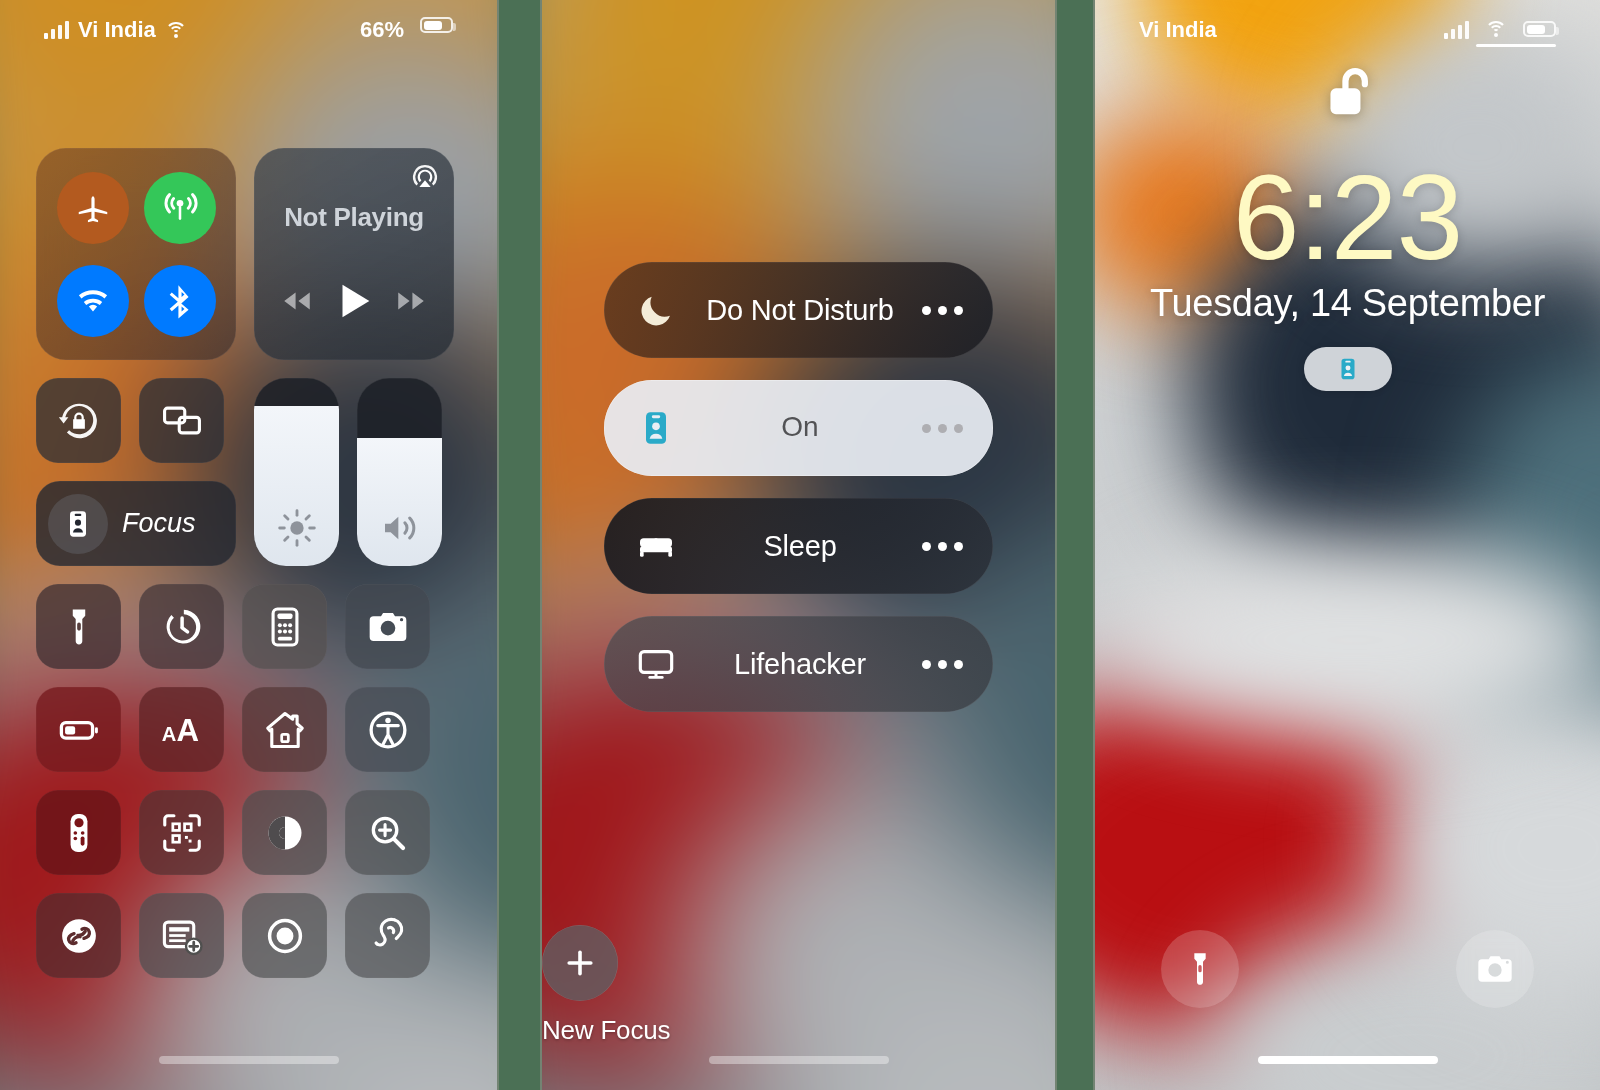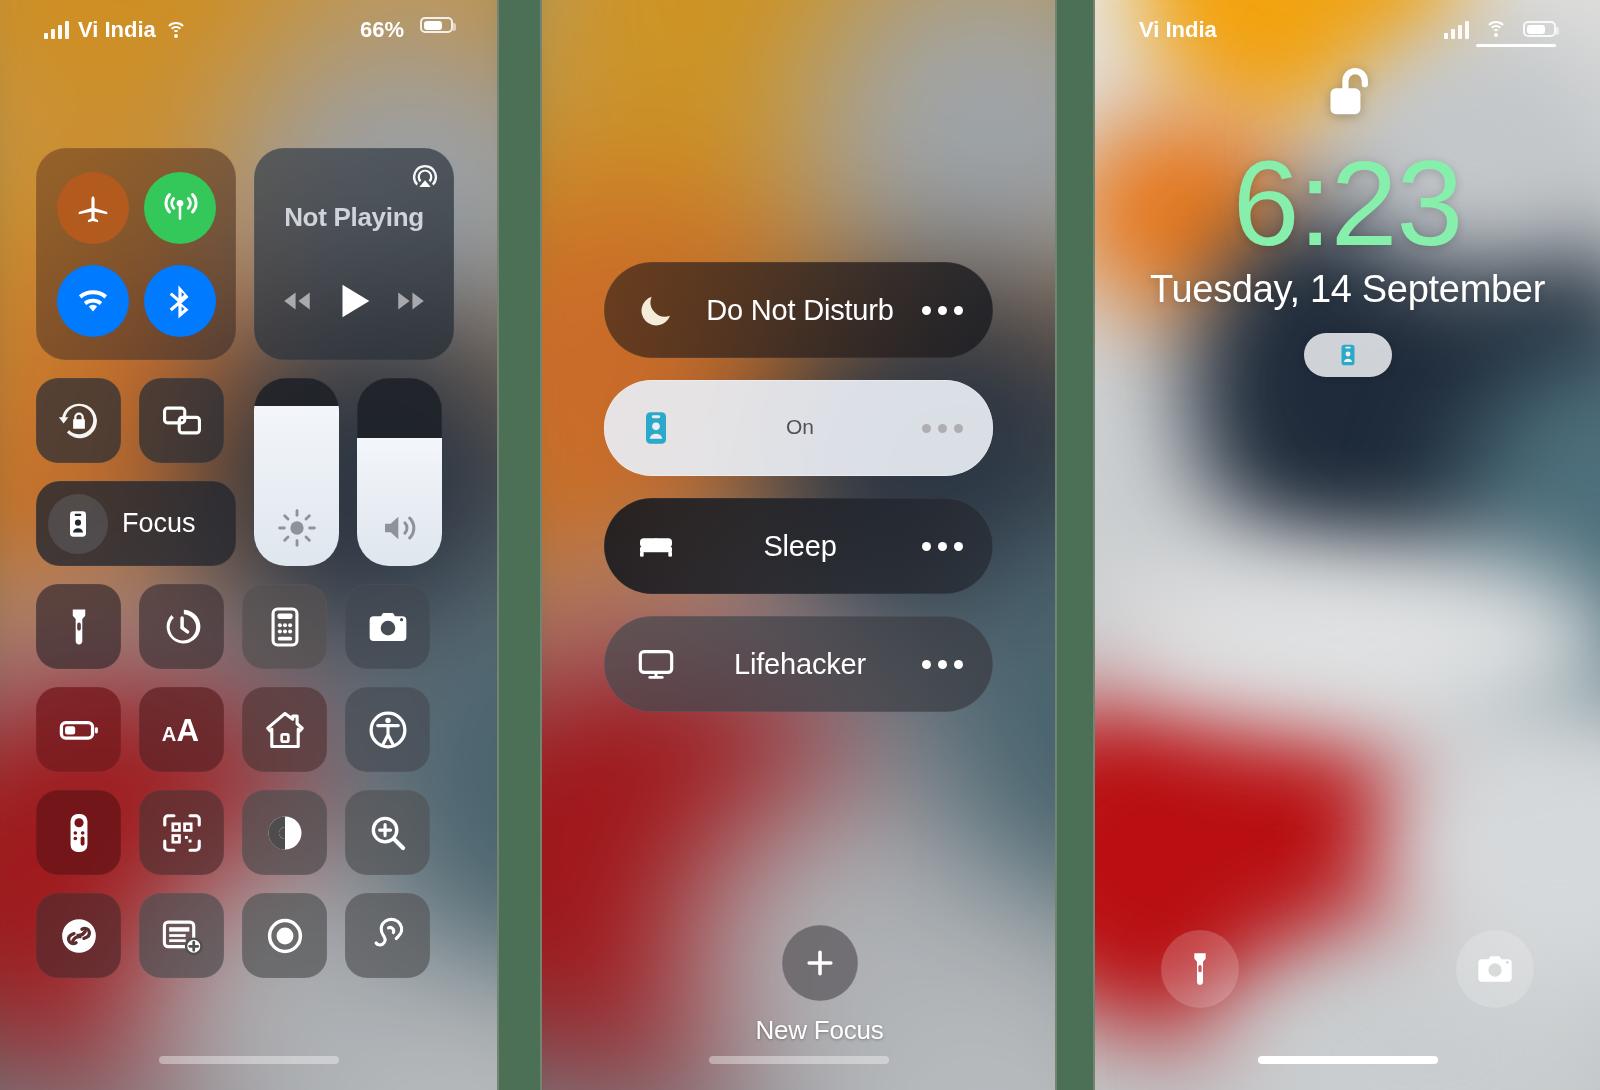--- a/index.html
+++ b/index.html
@@ -80,21 +80,21 @@
   .np-title { position:absolute; top:54px; left:0; right:0; text-align:center;
               color:#cfd4da; font-size:26px; font-weight:700; letter-spacing:-.3px; }
   .np-ctrl { position:absolute; bottom:36px; left:0; right:0; display:flex;
              align-items:center; justify-content:space-around; padding:0 18px; }
   .np-ctrl svg { fill:#fff; }
   .airplay { position:absolute; top:14px; right:14px; width:30px; height:30px; }
   .airplay svg { fill:#fff; width:30px; height:30px; }
 
   
   .cc-mid { display:flex; gap:18px; margin-top:18px; }
-  .mid-left { display:flex; flex-direction:column; gap:18px; }
+  .mid-left { display:flex; flex-direction:column; gap:18px;font-style:italic; }
   .tile { width:85px; height:85px; border-radius:22px; display:flex; align-items:center; justify-content:center;
           background:rgba(40,44,52,.72); box-shadow:inset 0 0 0 .5px rgba(255,255,255,.07); }
   .tile svg { width:44px; height:44px; fill:#fff; }
 
   #focus-module { width:200px; height:85px; border-radius:24px; display:flex; align-items:center; gap:14px;
         padding-left:12px; background:rgba(35,39,47,.8); box-shadow:inset 0 0 0 .5px rgba(255,255,255,.07); }
   .focus-bubble { width:60px; height:60px; border-radius:50%; background:rgba(120,125,135,.3);
         display:flex; align-items:center; justify-content:center; }
   .focus-bubble svg { width:32px; height:32px; fill:#fff; }
   .focus-label { color:#fff; font-size:27px; font-weight:500; }
@@ -114,49 +114,49 @@
   
   .focus-list { position:absolute; left:62px; right:62px; top:262px; z-index:30;
                 display:flex; flex-direction:column; gap:22px; }
   .focus-row { height:96px; border-radius:48px; display:flex; align-items:center; padding:0 30px;
                position:relative; box-shadow:inset 0 0 0 .5px rgba(255,255,255,.1);
                background:rgba(44,46,52,.72); }
   .focus-row .ficon { width:44px; height:44px; display:flex; align-items:center; justify-content:center; }
   .focus-row .ficon svg { width:40px; height:40px; }
   .focus-row .ftext { flex:1; text-align:center; color:#fff; }
   .focus-row .fname { font-size:29px; font-weight:500; letter-spacing:-.2px; }
-  .focus-row .fsub  { font-size:21px; opacity:.6; margin-top:-2px; }
+  .focus-row .fsub  { font-size:28px; opacity:.6; margin-top:-2px; }
   .dots { display:flex; gap:7px; }
   .dots i { width:9px; height:9px; border-radius:50%; background:#fff; display:block; }
 
   .focus-row.active { background:rgba(233,238,244,.92); box-shadow:inset 0 0 0 .5px rgba(255,255,255,.6); }
   .focus-row.active .ftext { color:#0d0d0f; }
   .focus-row.active .fsub { color:#3a3a3c; opacity:.85; }
   .focus-row.active .dots i { background:#aeaeb2; }
 
   #focus-row-dnd { background:linear-gradient(100deg, rgba(84,50,28,.82), rgba(28,30,36,.88)); }
   #focus-row-sleep { background:linear-gradient(100deg, rgba(22,24,30,.9), rgba(40,44,52,.78)); }
   #focus-row-lifehacker { background:linear-gradient(100deg, rgba(72,74,80,.72), rgba(56,58,64,.72)); }
   #focus-row-metime { background:linear-gradient(100deg, rgba(108,20,24,.85), rgba(64,22,28,.8)); }
 
   #new-focus-block { position:absolute; left:0; right:0; bottom:44px; z-index:30;
-                     display:flex; flex-direction:column; align-items:center; gap:14px;padding-left:42px; }
+                     display:flex; flex-direction:column; align-items:flex-start; gap:14px; }
   #new-focus-button { width:76px; height:76px; border-radius:50%; background:rgba(96,94,98,.78);
         display:flex; align-items:center; justify-content:center;
         box-shadow:inset 0 0 0 .5px rgba(255,255,255,.14); }
   #new-focus-button svg { width:36px; height:36px; fill:#fff; }
   #new-focus-label { color:#fff; font-size:26px; font-weight:400; letter-spacing:-.2px;
         text-shadow:0 1px 3px rgba(0,0,0,.3); }
 
   
   .lock-top { position:absolute; left:0; right:0; top:62px; z-index:30;
               display:flex; flex-direction:column; align-items:center; }
   #lock-icon svg { width:58px; height:60px; fill:#fff; filter:drop-shadow(0 2px 6px rgba(0,0,0,.25)); }
-  #lock-time { color:#86efac; font-size:120px; font-weight:300; letter-spacing:-1px; line-height:1.15;
-               margin-top:8px; text-shadow:0 2px 10px rgba(0,0,0,.18); }
+  #lock-time { color:#fef9c3; font-size:120px; font-weight:300; letter-spacing:-1px; line-height:1.15;
+               margin-top:22px; text-shadow:0 2px 10px rgba(0,0,0,.18); }
   #lock-date { color:#fff; font-size:38px; font-weight:400; margin-top:-4px; letter-spacing:-.3px;
                text-shadow:0 2px 8px rgba(0,0,0,.2); }
   #lock-focus-pill { margin-top:22px; height:44px; min-width:88px; padding:0 26px; border-radius:22px;
         background:rgba(238,241,245,.85); display:flex; align-items:center; justify-content:center;
         box-shadow:0 1px 6px rgba(0,0,0,.12); }
   #lock-focus-pill svg { width:26px; height:30px; }
 
   .lock-bottom { position:absolute; left:0; right:0; bottom:82px; z-index:30;
                  display:flex; justify-content:space-between; padding:0 66px; }
   .lock-shortcut { width:78px; height:78px; border-radius:50%; background:rgba(255,255,255,.18);

